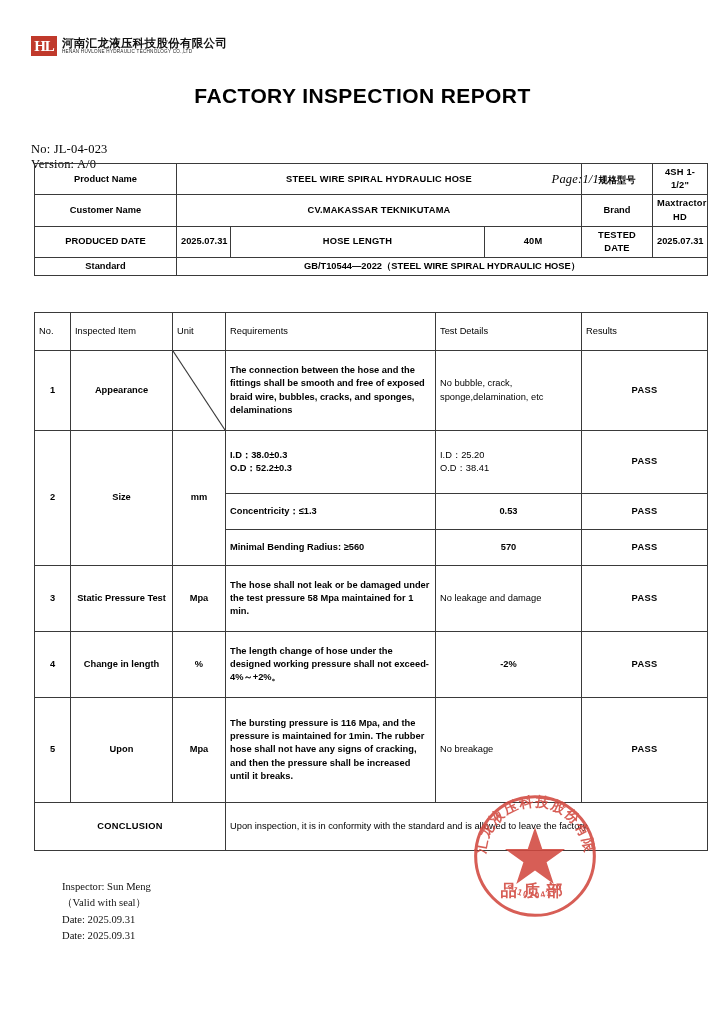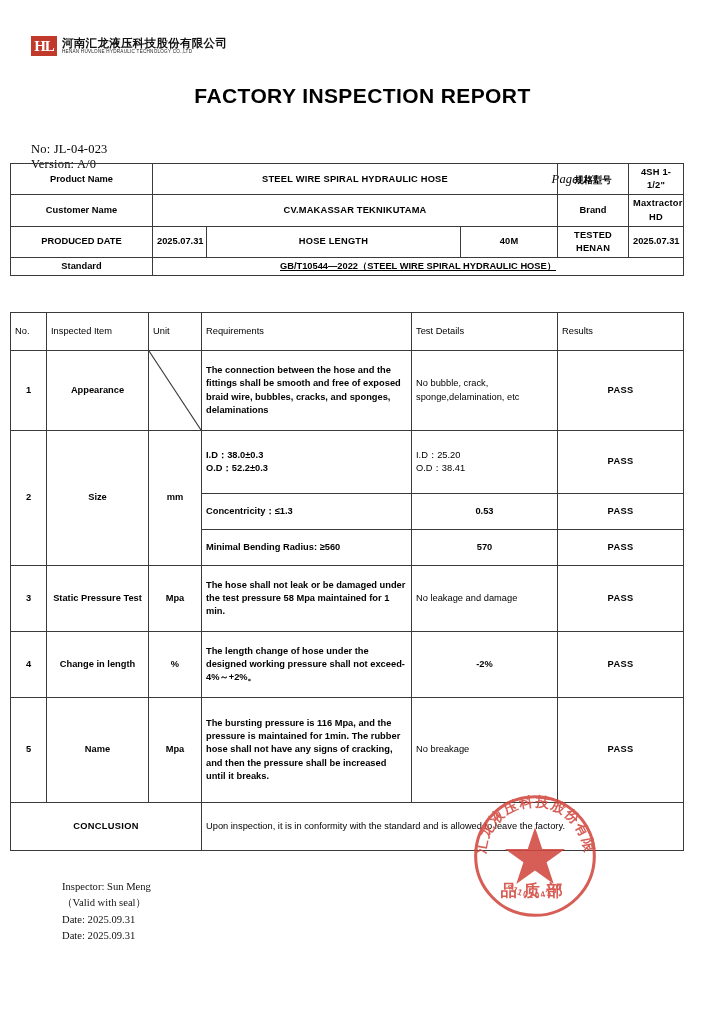--- a/index.html
+++ b/index.html
@@ -95,21 +95,21 @@
     align-items: baseline;
     flex-direction: column;
   }
   .meta-no { margin-right: 26px; }
   .meta-ver { }
   .meta-page { margin-left: auto; margin-right: 72px; font-style: italic; }
 
   
   table.grid {
     position: absolute;
-    left: 10px;
+    left: 34px;
     width: 673px;
     border-collapse: collapse;
     table-layout: fixed;
   }
   table.grid td {
     border: 1px solid #3a3a3a;
     padding: 2px 4px;
     vertical-align: middle;
     font-size: 9.3px;
     line-height: 1.42;
@@ -137,21 +137,20 @@
     font-family: "DejaVu Sans", sans-serif;
     font-weight: bold;
     font-size: 9.6px;
     text-align: center;
   }
   .std-text {
     font-family: "Liberation Sans", "DejaVu Sans", sans-serif;
     font-weight: bold;
     font-size: 9.8px;
     text-align: center;
-    text-decoration: underline;
   }
 
   .hdr td {
     font-weight: normal;
     font-size: 9.8px;
     text-align: left;
   }
 
   .req {
     text-align: left;
@@ -293,21 +292,21 @@
         <td class="lbl">Customer Name</td>
         <td class="val-strong" colspan="4">CV.MAKASSAR TEKNIKUTAMA</td>
         <td class="lbl">Brand</td>
         <td class="val-strong">Maxtractor HD</td>
       </tr>
       <tr>
         <td class="lbl">PRODUCED DATE</td>
         <td class="val-small">2025.07.31</td>
         <td class="val-strong" colspan="2">HOSE LENGTH</td>
         <td class="val-strong" style="width:49px">40M</td>
-        <td class="val-strong">TESTED HENAN</td>
+        <td class="val-strong">TESTED DATE</td>
         <td class="val-small">2025.07.31</td>
       </tr>
       <tr>
         <td class="lbl">Standard</td>
         <td class="std-text" colspan="6">GB/T10544—2022（STEEL WIRE  SPIRAL HYDRAULIC HOSE）</td>
       </tr>
     </tbody>
   </table>
 
   <table class="grid t-main">
@@ -381,21 +380,21 @@
         <td class="no">4</td>
         <td class="item">Change in length</td>
         <td class="unit">%</td>
         <td class="req">The length change of  hose under the designed working pressure shall not exceed-4%～+2%。</td>
         <td class="det-c">-2%</td>
         <td class="res">PASS</td>
       </tr>
 
       <tr style="height:105px">
         <td class="no">5</td>
-        <td class="item">Name</td>
+        <td class="item">Upon</td>
         <td class="unit">Mpa</td>
         <td class="req">The bursting pressure is 116  Mpa, and the pressure is maintained for 1min. The rubber hose shall not have any signs of cracking, and then the pressure shall be increased until it breaks.</td>
         <td class="det">No breakage</td>
         <td class="res">PASS</td>
       </tr>
 
       <tr style="height:48px">
         <td class="concl-label" colspan="3">CONCLUSION</td>
         <td class="concl-text" colspan="3">Upon inspection, it is in conformity with the standard and is allowed to leave the factory.</td>
       </tr>

